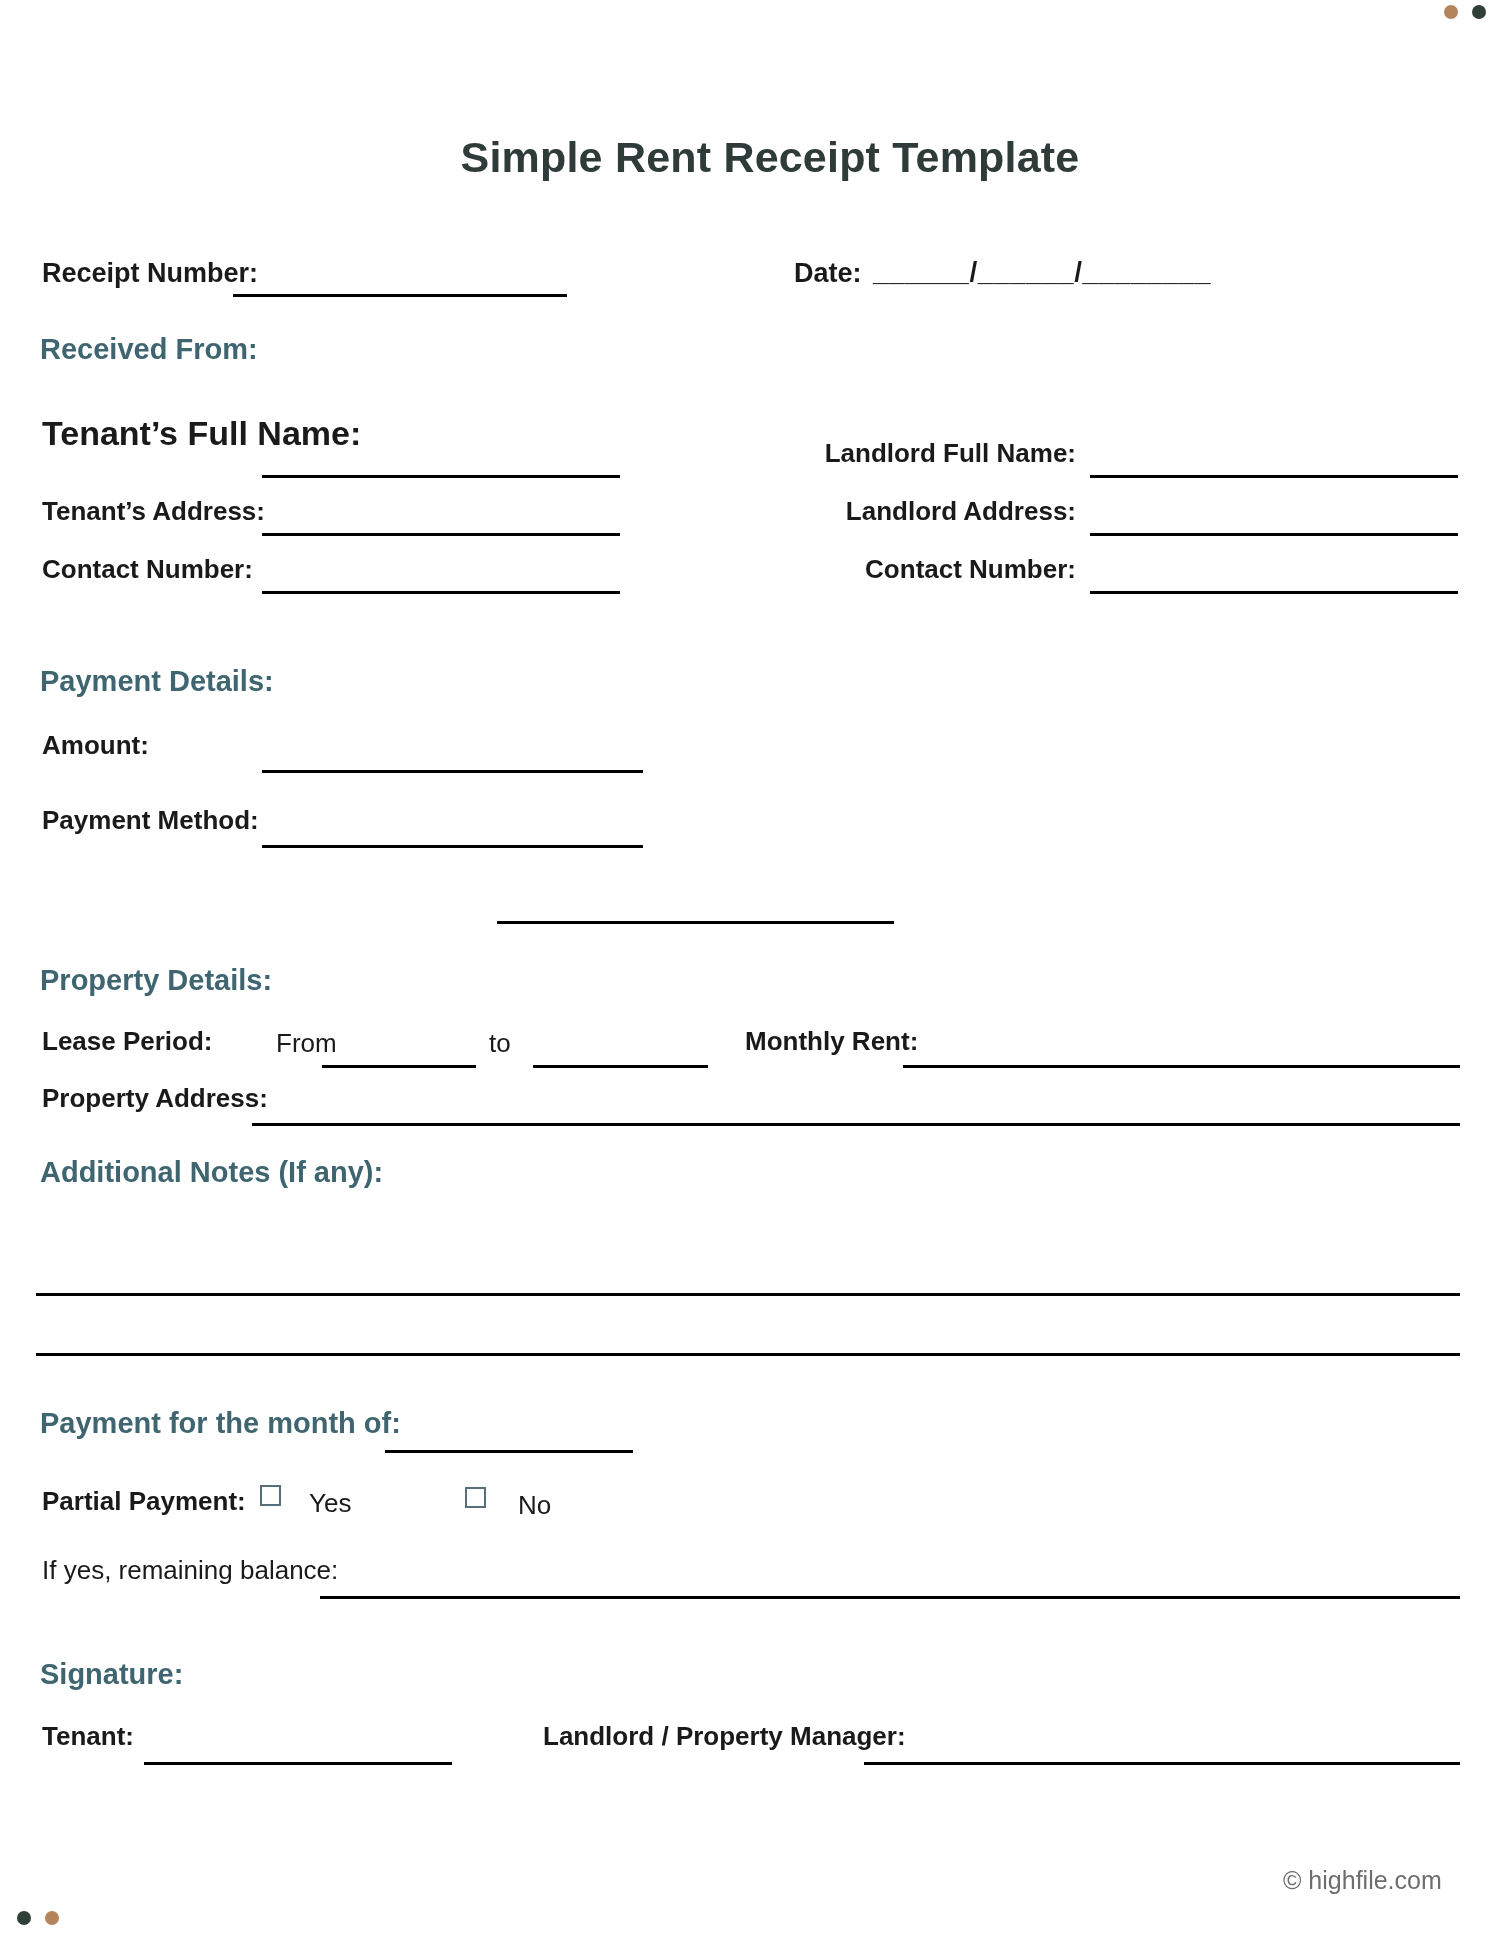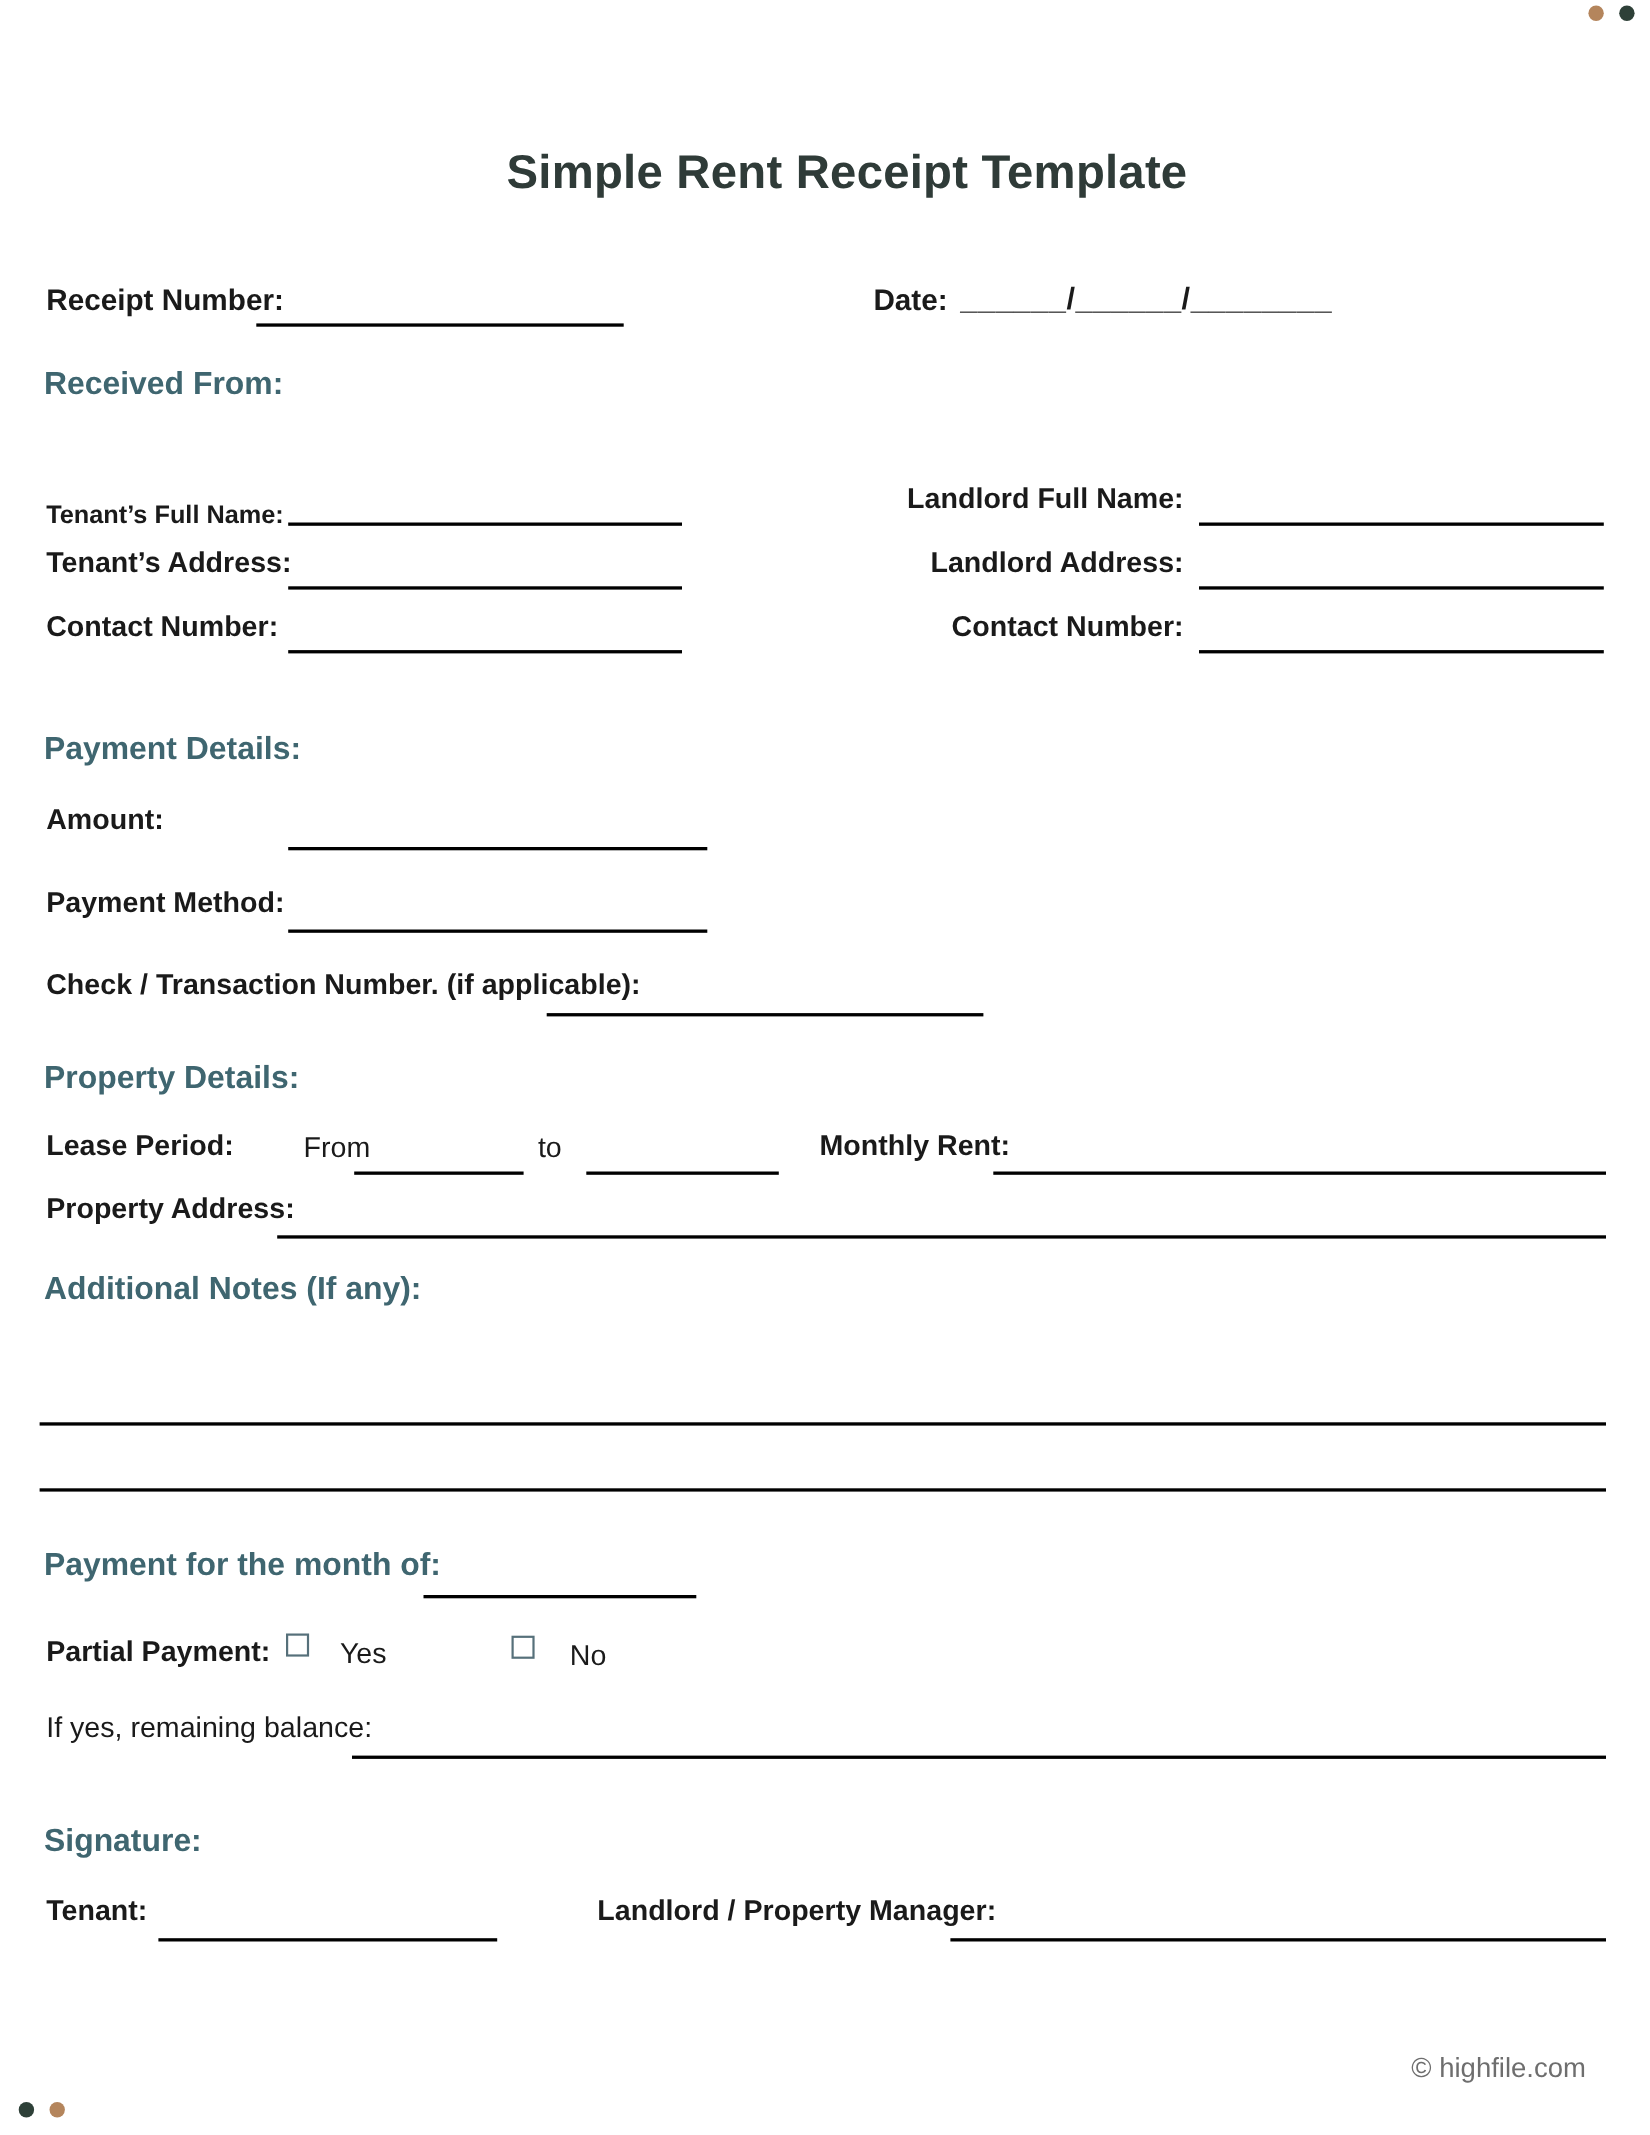--- a/index.html
+++ b/index.html
@@ -86,21 +86,21 @@
   <div class="title" style="top:133px;">Simple Rent Receipt Template</div>
 
   <div class="t bold" style="left:42px; top:260px; font-size:27px;">Receipt Number:</div>
   <div class="rule" style="left:233px; top:294px; width:334px;"></div>
 
   <div class="t bold" style="left:794px; top:260px; font-size:27px;">Date:</div>
   <div class="t bold" style="left:873px; top:258px; font-size:28px; letter-spacing:0.5px;">______/______/________</div>
 
   <div class="t teal" style="left:40px; top:335px; font-size:29px;">Received From:</div>
 
-  <div class="t bold" style="left:42px; top:456px; font-size:23px;">Tenant’s Full Name:</div>
+  <div class="t bold" style="left:42px; top:416px; font-size:34px;">Tenant’s Full Name:</div>
   <div class="rule" style="left:262px; top:475px; width:358px;"></div>
 
   <div class="t bold" style="left:42px; top:498px; font-size:26px;">Tenant’s Address:</div>
   <div class="rule" style="left:262px; top:533px; width:358px;"></div>
 
   <div class="t bold" style="left:42px; top:556px; font-size:26px;">Contact Number:</div>
   <div class="rule" style="left:262px; top:591px; width:358px;"></div>
 
   <div class="t bold" style="left:676px; top:440px; font-size:26px; width:400px; text-align:right;">Landlord Full Name:</div>
   <div class="rule" style="left:1090px; top:475px; width:368px;"></div>
@@ -112,21 +112,20 @@
   <div class="rule" style="left:1090px; top:591px; width:368px;"></div>
 
   <div class="t teal" style="left:40px; top:667px; font-size:29px;">Payment Details:</div>
 
   <div class="t bold" style="left:42px; top:732px; font-size:26px;">Amount:</div>
   <div class="rule" style="left:262px; top:770px; width:381px;"></div>
 
   <div class="t bold" style="left:42px; top:807px; font-size:26px;">Payment Method:</div>
   <div class="rule" style="left:262px; top:845px; width:381px;"></div>
 
-  <div class="t bold" style="left:42px; top:882px; font-size:26px;">Check / Transaction Number. (if applicable):</div>
   <div class="rule" style="left:497px; top:921px; width:397px;"></div>
 
   <div class="t teal" style="left:40px; top:966px; font-size:29px;">Property Details:</div>
 
   <div class="t bold" style="left:42px; top:1028px; font-size:26px;">Lease Period:</div>
   <div class="t reg" style="left:256px; top:1030px; font-size:26px;margin-left:20px;">From</div>
   <div class="rule" style="left:322px; top:1065px; width:154px;"></div>
   <div class="t reg" style="left:489px; top:1030px; font-size:26px;">to</div>
   <div class="rule" style="left:533px; top:1065px; width:175px;"></div>
 

